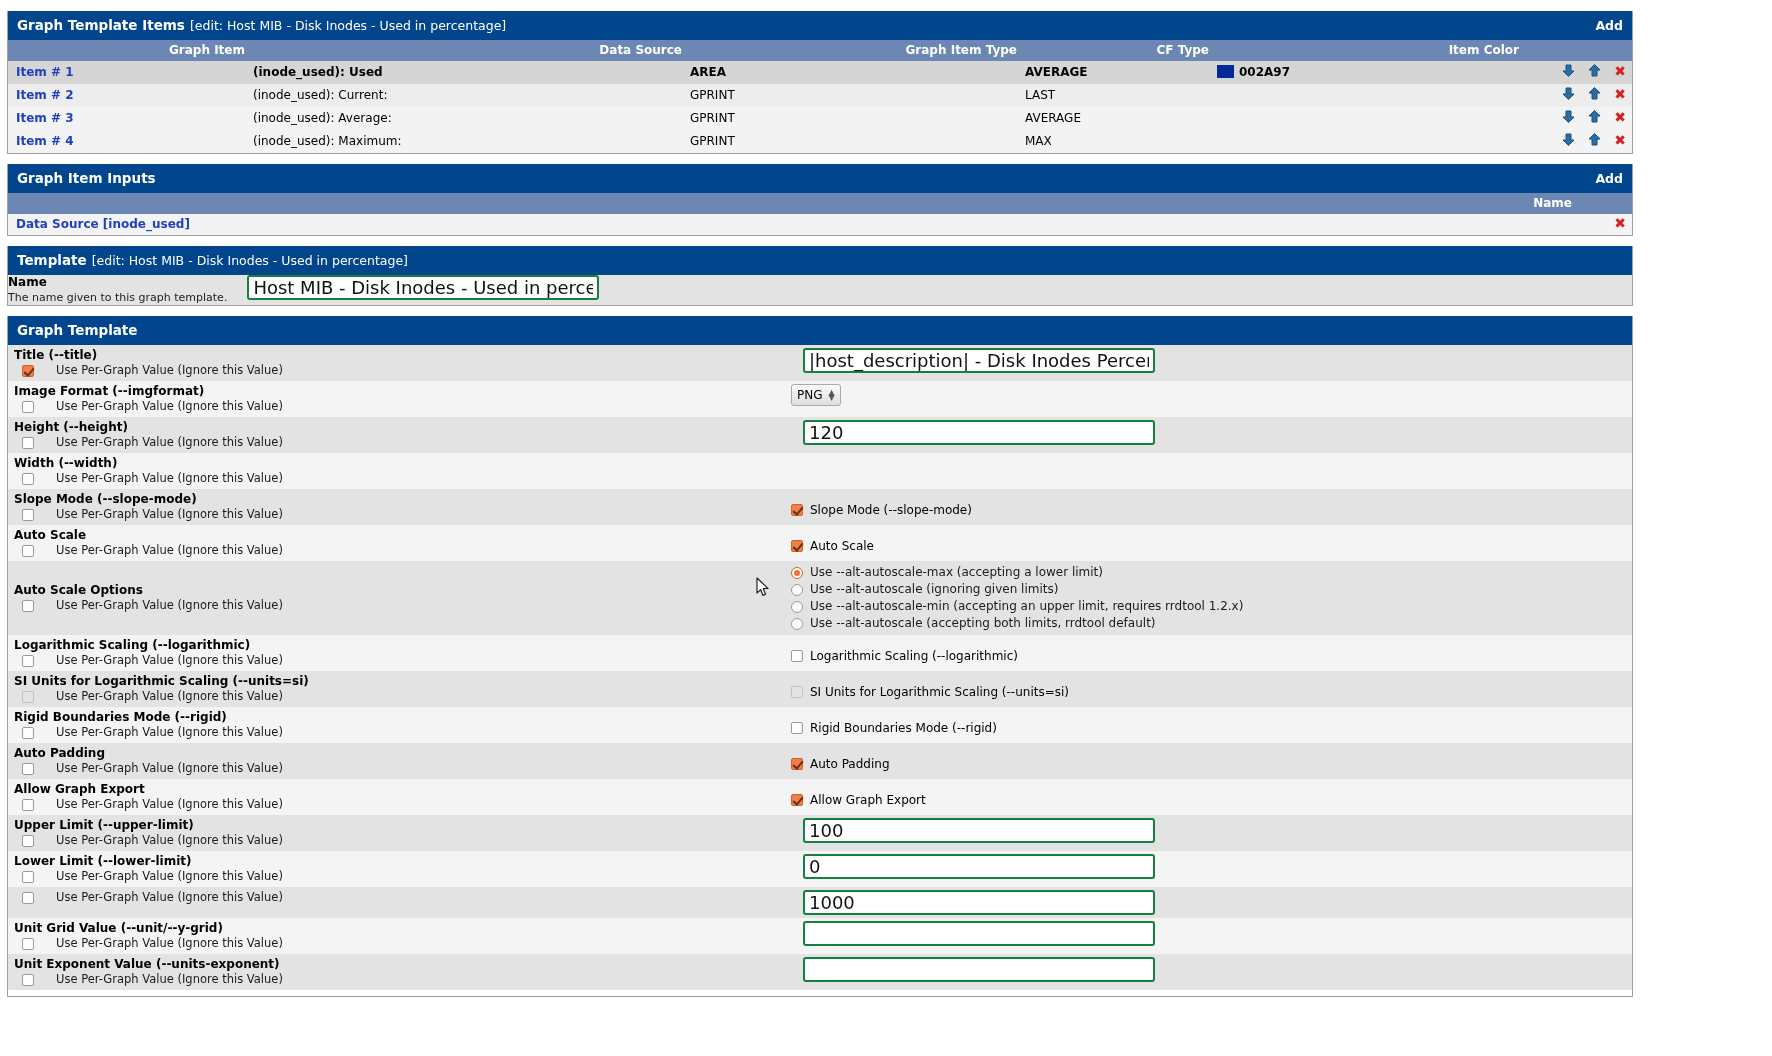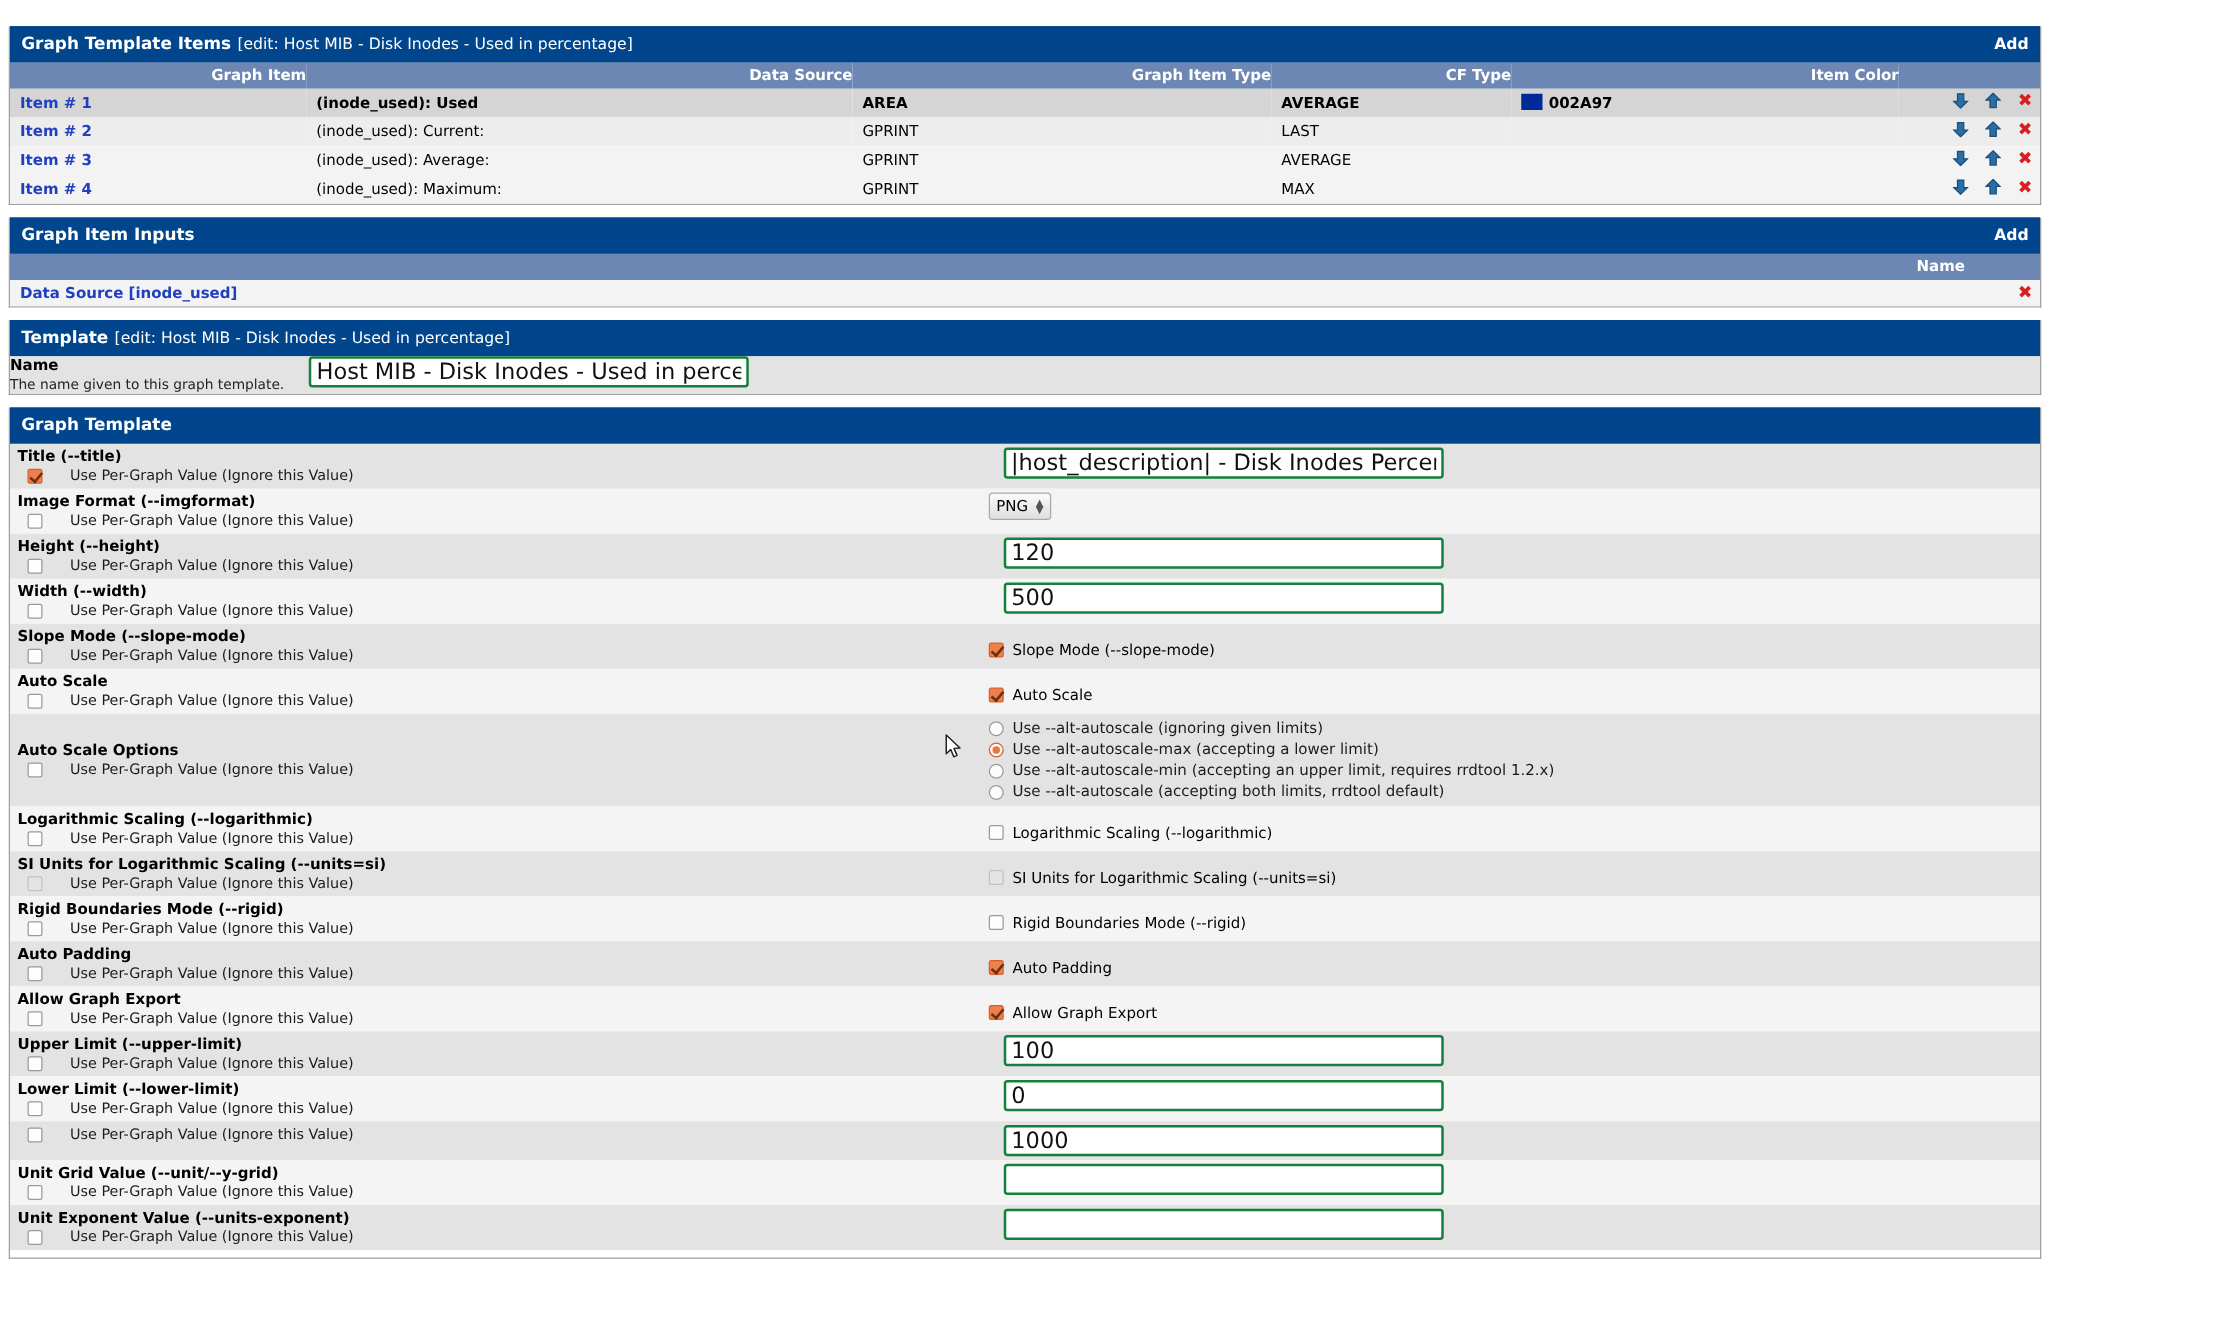--- a/index.html
+++ b/index.html
@@ -11,21 +11,21 @@
   body {
     width: 1772px;
     height: 1056px;
     overflow: hidden;
     font-size: 12px;
     color: #000000;
   }
 
   .page {
     width: 1640px;
-    padding-top: 21px;
+    padding-top: 11px;
     box-sizing: border-box;
   }
 
   
   .panel {
     margin: 0 7px 10px 7px;
     border: 1px solid #a0a0a0;
     border-top: none;
     background: #ffffff;
   }
@@ -474,23 +474,20 @@
     </div>
 
     <div class="form-row shade-b">
       <div class="left">
         <div class="fl-title">Width (--width)</div>
         <div class="perrow">
           <span class="cb"></span>
           <span class="pl">Use Per-Graph Value (Ignore this Value)</span>
         </div>
       </div>
-      <div class="right">
-        <input class="txt" type="text" value="500" style="">
-      </div>
     </div>
 
     <div class="form-row shade-a">
       <div class="left">
         <div class="fl-title">Slope Mode (--slope-mode)</div>
         <div class="perrow">
           <span class="cb"></span>
           <span class="pl">Use Per-Graph Value (Ignore this Value)</span>
         </div>
       </div>
@@ -521,26 +518,26 @@
     <div class="form-row shade-a" style="position:relative">
       <div class="left" style="padding-top:22px">
         <div class="fl-title">Auto Scale Options</div>
         <div class="perrow">
           <span class="cb"></span>
           <span class="pl">Use Per-Graph Value (Ignore this Value)</span>
         </div>
       </div>
       <div class="right">
         <div class="optrow">
+          <span class="rb checked"></span>
+          <span class="optlabel">Use --alt-autoscale-max (accepting a lower limit)</span>
+        </div>
+        <div class="optrow">
           <span class="rb"></span>
           <span class="optlabel">Use --alt-autoscale (ignoring given limits)</span>
-        </div>
-        <div class="optrow">
-          <span class="rb checked"></span>
-          <span class="optlabel">Use --alt-autoscale-max (accepting a lower limit)</span>
         </div>
         <div class="optrow">
           <span class="rb"></span>
           <span class="optlabel">Use --alt-autoscale-min (accepting an upper limit, requires rrdtool 1.2.x)</span>
         </div>
         <div class="optrow">
           <span class="rb"></span>
           <span class="optlabel">Use --alt-autoscale (accepting both limits, rrdtool default)</span>
         </div>
       </div>

